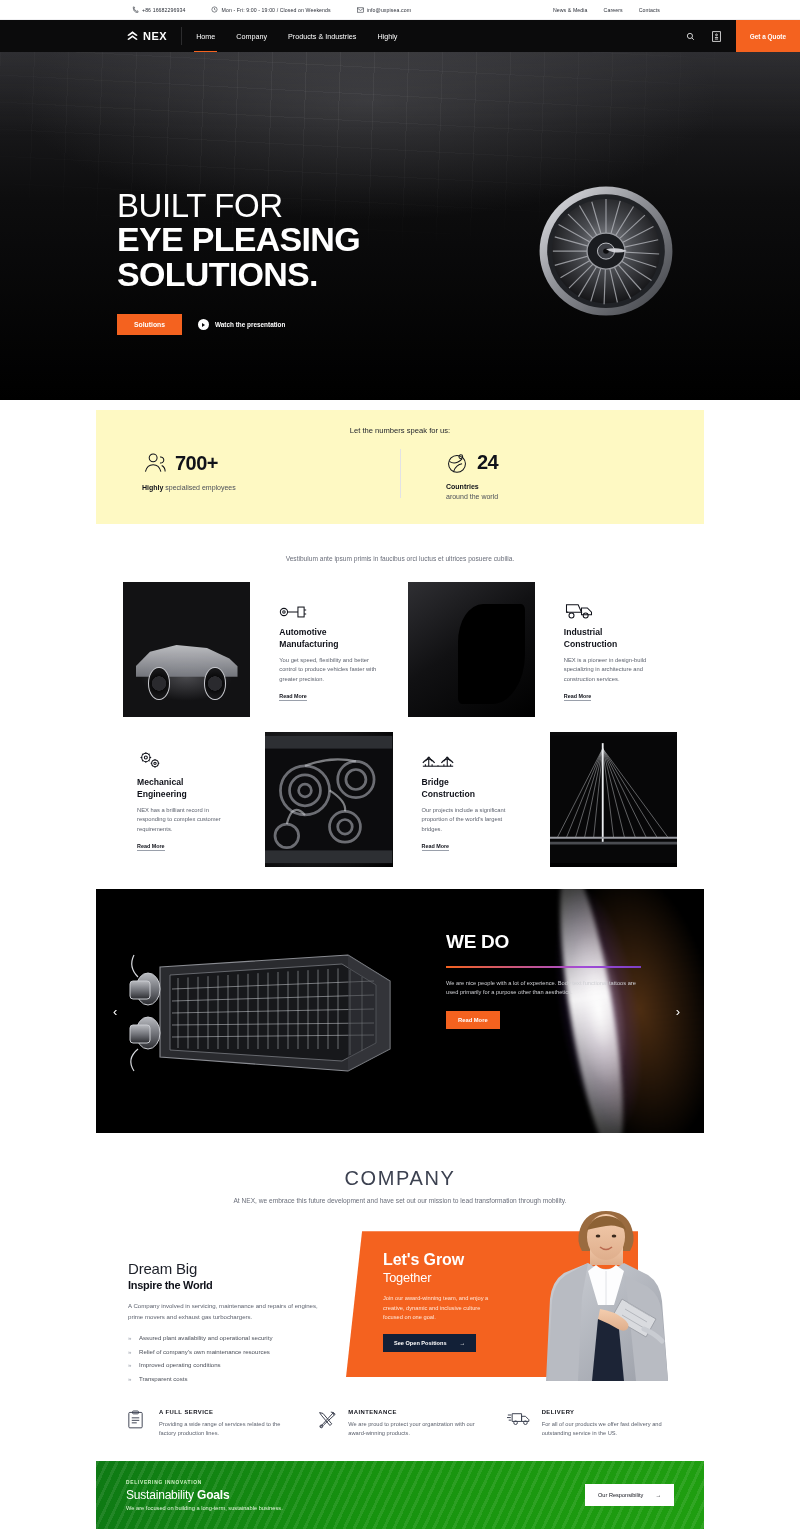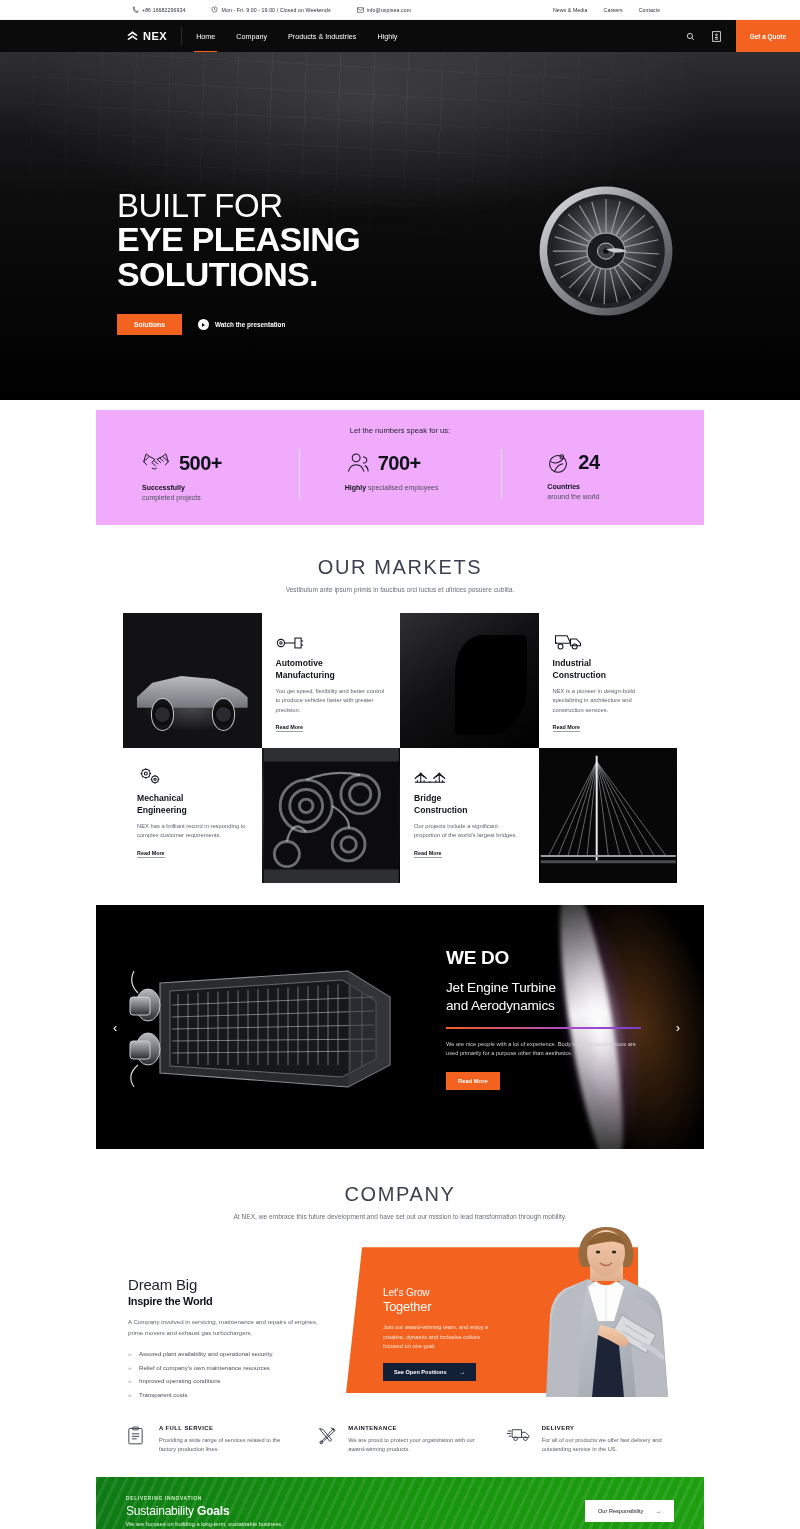--- a/index.html
+++ b/index.html
@@ -45,37 +45,37 @@
   .btn-solutions { background:#f4621f; color:#fff; font-size:6.8px; font-weight:bold; padding:7px 17px; }
   .btn-watch { display:flex; align-items:center; gap:6px; color:#fff; font-size:6.4px; font-weight:bold; }
   .play-dot { width:11px; height:11px; border-radius:50%; background:#fff; display:flex; align-items:center; justify-content:center; }
   .play-dot i { width:0; height:0; border-left:3.5px solid #0b0b0c; border-top:2.4px solid transparent; border-bottom:2.4px solid transparent; margin-left:1px; }
 
   
   .turbine { position:absolute; right:118px; top:127px; width:152px; height:148px; z-index:3; }
 
   
   .stats-wrap { padding:10px 96px 0; }
-  .stats { background:#f0abfc; padding:16px 0 22px; }
+  .stats { background:#fef9c3; padding:16px 0 22px; }
   .stats-title { text-align:center; font-size:7.6px; color:#1d2029; margin-bottom:16px; }
   .stats-row { display:flex; }
   .stat { flex:1; padding-left:46px; position:relative; }
   .stat + .stat::before { content:""; position:absolute; left:0; top:-2px; bottom:4px; width:1px; background:#e2e2e6; }
   .stat-top { display:flex; align-items:center; gap:9px; }
   .stat-num { font-size:20px; font-weight:bold; color:#10121a; letter-spacing:-.5px; }
   .stat-sub { margin-top:8px; font-size:7px; color:#4b4f59; line-height:1.45; }
   .stat-sub b { color:#10121a; }
 
   
   .sec-head { text-align:center; }
   .sec-title { font-size:20px; font-weight:300; color:#3c4150; letter-spacing:1.6px; }
   .sec-sub { font-size:6.6px; color:#6a6e7a; margin-top:7px; }
 
   
-  .markets { padding:0 123px; margin-top:20px; display:grid; grid-template-columns:repeat(4,1fr); grid-auto-rows:135px; gap:0; }
+  .markets { padding:0 123px; margin-top:20px; display:grid; grid-template-columns:repeat(4,1fr); grid-auto-rows:135px; gap:15px; }
   .m-img { position:relative; overflow:hidden; background:#141416; }
   .m-card { padding:12px 14px 0 14px; background:#fff; }
   .m-ico { height:26px; display:flex; align-items:flex-end; }
   .m-title { font-size:8.6px; font-weight:bold; color:#10121a; line-height:1.32; margin-top:7px; }
   .m-desc { font-size:5.8px; color:#5d626e; line-height:1.62; margin-top:6px; }
   .m-more { font-size:5.4px; color:#10121a; font-weight:bold; border-bottom:1px solid #9aa0ab; display:inline-block; padding-bottom:1px; margin-top:7px; }
 
   .img-car { background:
       radial-gradient(ellipse 60% 30% at 50% 70%, #4a4a4e 0%, #121214 60%),
       linear-gradient(160deg,#0e0e10,#000); }
@@ -117,21 +117,21 @@
   .cl-2 { font-size:11px; color:#10121a; font-weight:bold; letter-spacing:-.3px; margin-top:2px; }
   .cl-p { font-size:6.1px; color:#5d626e; line-height:1.72; margin-top:10px; }
   .cl-list { margin-top:11px; list-style:none; }
   .cl-list li { font-size:6.1px; color:#4b4f59; line-height:1.55; padding-left:11px; position:relative; margin-bottom:4px; }
   .cl-list li::before { content:"»"; position:absolute; left:0; color:#9aa0ab; }
 
   .comp-right { flex:1; position:relative; margin-left:18px; }
   .orange-panel { position:absolute; left:0; top:0; width:292px; height:146px; background:#f4621f;
     clip-path:polygon(5.5% 0%, 100% 0%, 100% 100%, 0% 100%); }
   .op-in { padding:20px 0 0 37px; width:185px; }
-  .op-1 { color:#fff; font-size:10px; font-weight:400; letter-spacing:-.1px;margin-top:20px; }
+  .op-1 { color:#fff; font-size:16px; font-weight:700; letter-spacing:-.1px; }
   .op-2 { color:#fff; font-size:12.8px; font-weight:normal; letter-spacing:-.2px; margin-top:1px; }
   .op-p { color:#ffe7d8; font-size:5.7px; line-height:1.62; margin-top:9px; width:118px; }
   .op-btn { margin-top:12px; background:#122037; color:#fff; font-size:5.6px; font-weight:bold; padding:6px 11px; display:inline-flex; align-items:center; gap:13px; }
 
   .person { position:absolute; right:-2px; top:-28px; width:134px; height:178px; }
 
   
   .feat-row { padding:0 128px; margin-top:22px; display:flex; gap:24px; }
   .feat { flex:1; display:flex; gap:9px; }
   .feat-ico { width:22px; flex:none; padding-top:1px; }
@@ -283,37 +283,20 @@
       </div>
     </div>
   </div>
 </div>
 
 <div class="stats-wrap">
   <div class="stats">
     <div class="stats-title">Let the numbers speak for us:</div>
     <div class="stats-row">
 
-      <div class="stat">
-        <div class="stat-top">
-          <svg width="28" height="24" viewBox="0 0 34 28" fill="none" stroke="#10121a" stroke-width="1.15">
-            <path d="M2 12.5 L9 6 L15.5 9.5 L12 13.5"></path>
-              <path d="M32 12.5 L25 6 L18.5 9.5"></path>
-            <path d="M12 13.5 l4.5 4 M14.5 11 l5 4.5 M17.5 8.8 l5.5 5 M21 7.3 l5 5"></path>
-            <path d="M9 6 L5 3 L2 12.5 l4 4"></path>
-              <path d="M25 6 L29 3 L32 12.5 l-4 4"></path>
-            <path d="M12 20 q3 3 6 0"></path>
-          </svg>
-          <div class="stat-num">500+</div>
-        </div>
-        <div class="stat-sub">
-          <b>Successfully</b><br>
-          <span>completed projects</span>
-        </div>
-      </div>
 
       <div class="stat">
         <div class="stat-top">
           <svg width="24" height="24" viewBox="0 0 28 28" fill="none" stroke="#10121a" stroke-width="1.2">
             <circle cx="13" cy="8" r="4.6"></circle>
               <path d="M4 24 q2-8 9-8 t9 8"></path>
               <path d="M21 7 a3.6 3.6 0 110 7"></path>
               <path d="M23 17 q4 2 4 7"></path>
           </svg>
           <div class="stat-num">700+</div>
@@ -337,21 +320,20 @@
           <b>Countries</b><br>
           <span>around the world</span>
         </div>
       </div>
 
     </div>
   </div>
 </div>
 
 <div style="margin-top:31px" class="sec-head">
-  <div class="sec-title">OUR MARKETS</div>
   <div class="sec-sub">Vestibulum ante ipsum primis in faucibus orci luctus et ultrices posuere cubilia.</div>
 </div>
 
 <div class="markets">
 
   <div class="m-img img-car">
     <div class="car-shape"></div>
     <div class="car-wheel" style="left:20%;top:63%;width:17%;height:24%"></div>
     <div class="car-wheel" style="left:64%;top:63%;width:17%;height:24%"></div>
   </div>
@@ -537,24 +519,20 @@
           <path d="M20 112 q-12 10 -4 22"></path>
       </g>
       <path d="M230 18 L272 44 L272 112 L230 134" fill="#3a3c41" opacity=".55"></path>
     </svg>
 
     <div class="arrow l">‹</div>
     <div class="arrow r">›</div>
 
     <div class="wedo-copy">
       <div class="wedo-k">WE DO</div>
-      <div class="wedo-h">
-        <span>Jet Engine Turbine</span><br>
-        <span>and Aerodynamics</span>
-      </div>
       <div class="wedo-rule"></div>
       <div class="wedo-p">We are nice people with a lot of experience. Body text functional tattoos are used primarily for a purpose other than aesthetics.</div>
       <div class="wedo-btn">Read More</div>
     </div>
   </div>
 </div>
 
 <div class="company sec-head">
   <div class="sec-title">COMPANY</div>
   <div class="sec-sub">At NEX, we embrace this future development and have set out our mission to lead transformation through mobility.</div>

